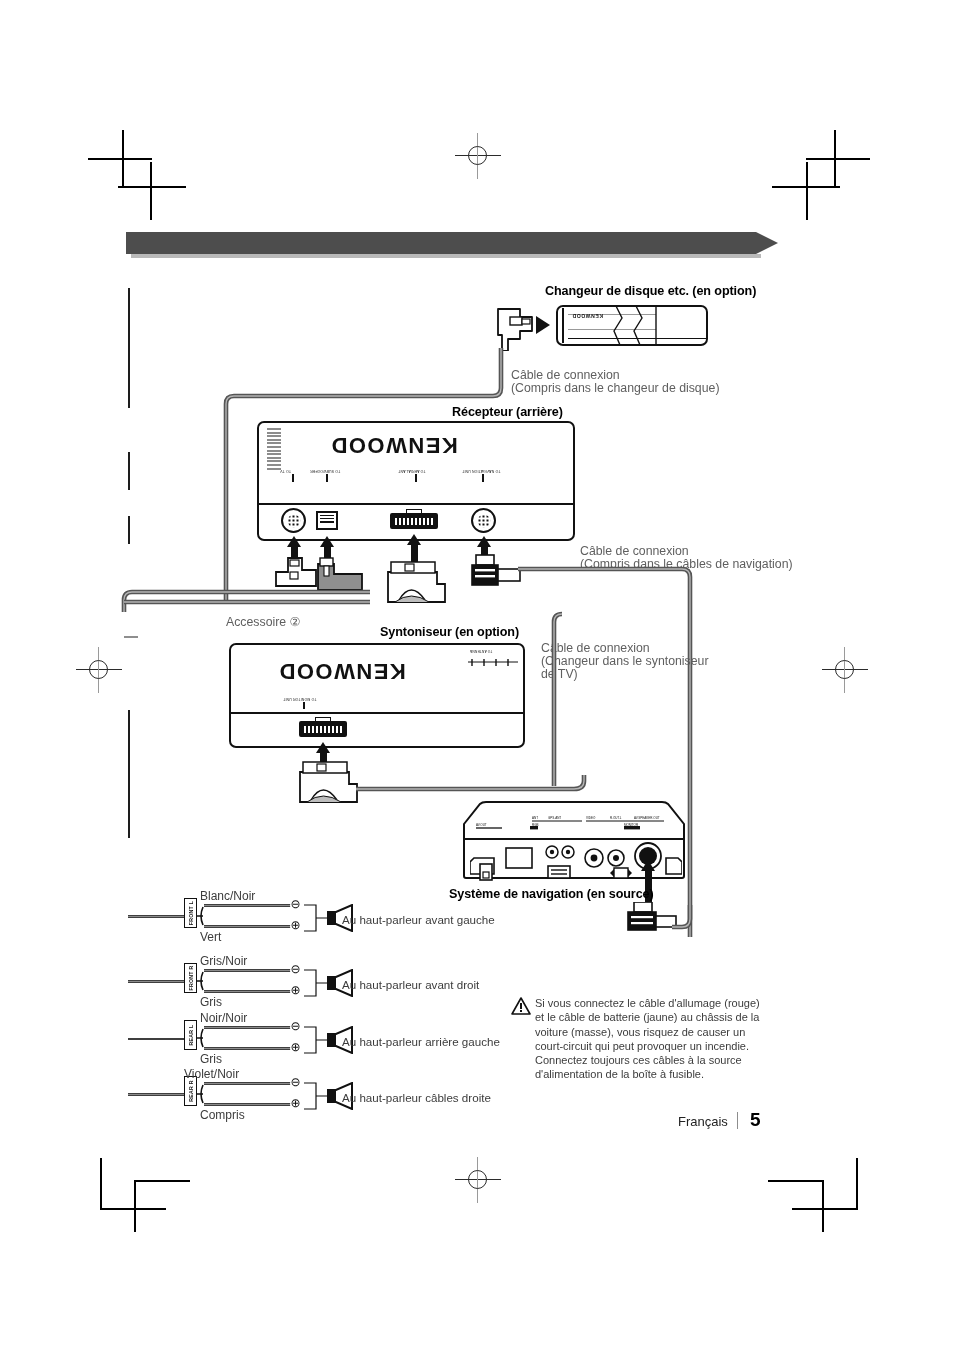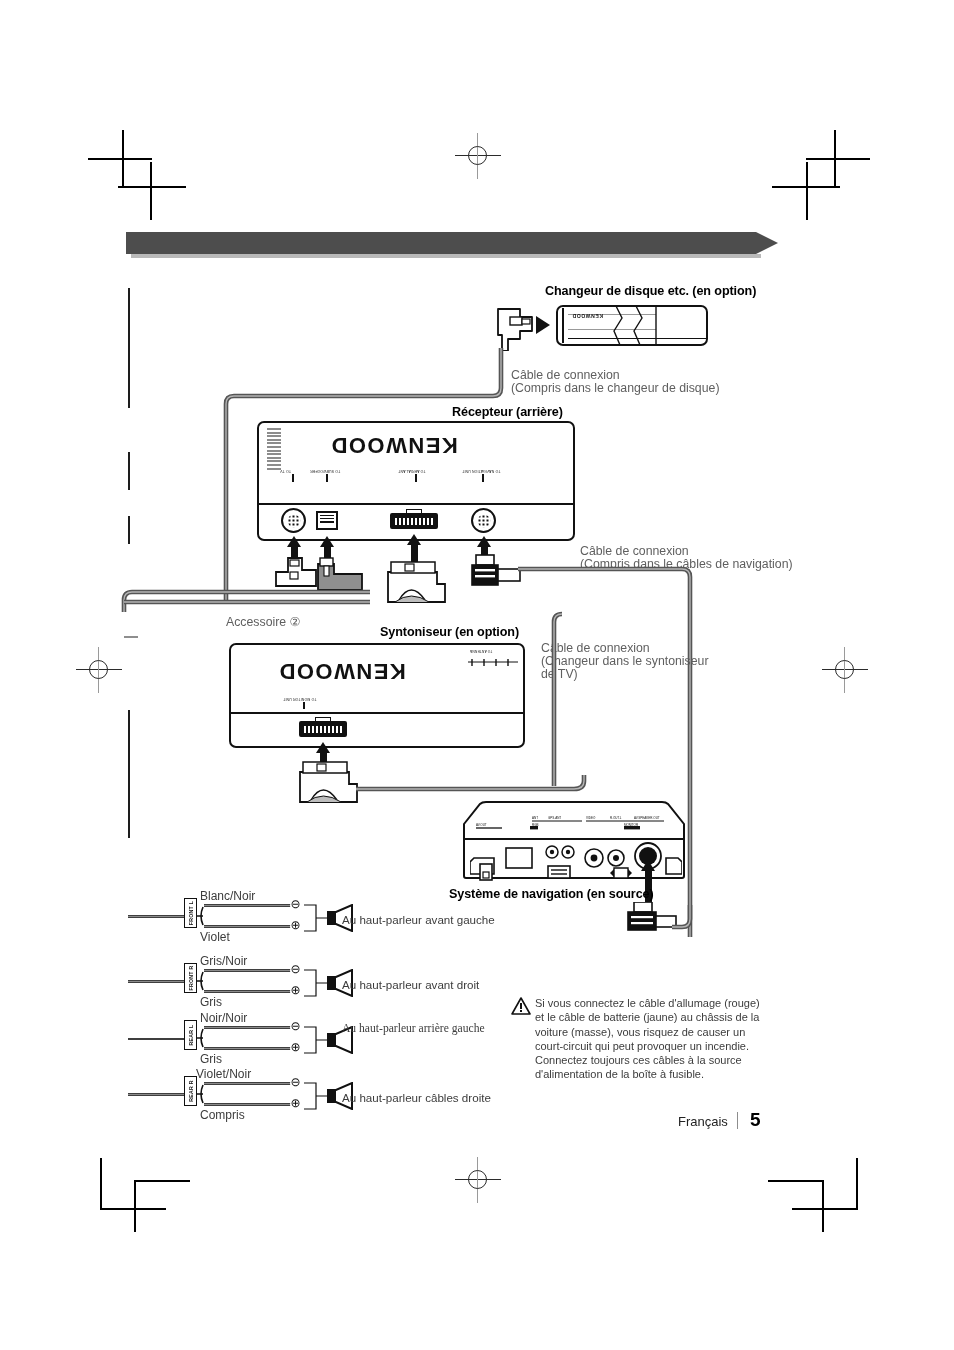--- a/index.html
+++ b/index.html
@@ -504,21 +504,21 @@
     <span>FRONT L</span>
   </div>
   <div class="abs" style="left:69px;top:13px;">
     <svg width="12" height="26">
         <path d="M0 13 L6 13 M6 4 Q2 13 6 22" stroke="#111" stroke-width="1.6" fill="none"></path>
       </svg>
   </div>
   <div class="wire" style="left:76px;top:14px;width:90px;"></div>
   <div class="wire" style="left:76px;top:35px;width:90px;"></div>
   <div class="wirename" style="left:72px;top:-1px;">Blanc/Noir</div>
-  <div class="wirename" style="left:72px;top:40px;">Violet</div>
+  <div class="wirename" style="left:72px;top:40px;">Vert</div>
   <div class="pm" style="left:162px;top:10px;border:none;font-size:12px;">⊖</div>
   <div class="pm" style="left:162px;top:31px;border:none;font-size:12px;">⊕</div>
   <div class="abs" style="left:176px;top:14px;">
     <svg width="24" height="28">
         <path d="M0 1 L12 1 L12 14 L24 14 M0 27 L12 27 L12 14" stroke="#111" stroke-width="1.2" fill="none"></path>
       </svg>
   </div>
   <div class="speaker-ico" style="left:198px;top:14px;">
     <svg width="32" height="28">
       <path d="M2 8 L2 20 L10 20 L26 27 L26 1 L10 8 Z" fill="#fff" stroke="#111" stroke-width="2"></path>
@@ -578,36 +578,36 @@
     <svg width="24" height="28">
         <path d="M0 1 L12 1 L12 14 L24 14 M0 27 L12 27 L12 14" stroke="#111" stroke-width="1.2" fill="none"></path>
       </svg>
   </div>
   <div class="speaker-ico" style="left:198px;top:14px;">
     <svg width="32" height="28">
       <path d="M2 8 L2 20 L10 20 L26 27 L26 1 L10 8 Z" fill="#fff" stroke="#111" stroke-width="2"></path>
       <rect x="2" y="8" width="8" height="12" fill="#111"></rect>
     </svg>
   </div>
-  <div class="spk-label" style="left:214px;top:10px;font-family:Liberation Serif, serif;">Au haut-parleur arrière gauche</div>
+  <div class="spk-label" style="left:214px;top:23px;">Au haut-parleur arrière gauche</div>
 </div>
 
 <div class="abs" style="left:128px;top:1068px;width:420px;height:58px;">
   <div class="wire" style="left:0px;top:25px;width:58px;"></div>
   <div class="spk-tag" style="left:56px;top:8px;">
     <span>REAR R</span>
   </div>
   <div class="abs" style="left:69px;top:13px;">
     <svg width="12" height="26">
         <path d="M0 13 L6 13 M6 4 Q2 13 6 22" stroke="#111" stroke-width="1.6" fill="none"></path>
       </svg>
   </div>
   <div class="wire" style="left:76px;top:14px;width:90px;"></div>
   <div class="wire" style="left:76px;top:35px;width:90px;"></div>
-  <div class="wirename" style="left:68px;top:-1px;">Violet/Noir</div>
+  <div class="wirename" style="left:56px;top:-1px;">Violet/Noir</div>
   <div class="wirename" style="left:72px;top:40px;">Compris</div>
   <div class="pm" style="left:162px;top:10px;border:none;font-size:12px;">⊖</div>
   <div class="pm" style="left:162px;top:31px;border:none;font-size:12px;">⊕</div>
   <div class="abs" style="left:176px;top:14px;">
     <svg width="24" height="28">
         <path d="M0 1 L12 1 L12 14 L24 14 M0 27 L12 27 L12 14" stroke="#111" stroke-width="1.2" fill="none"></path>
       </svg>
   </div>
   <div class="speaker-ico" style="left:198px;top:14px;">
     <svg width="32" height="28">

